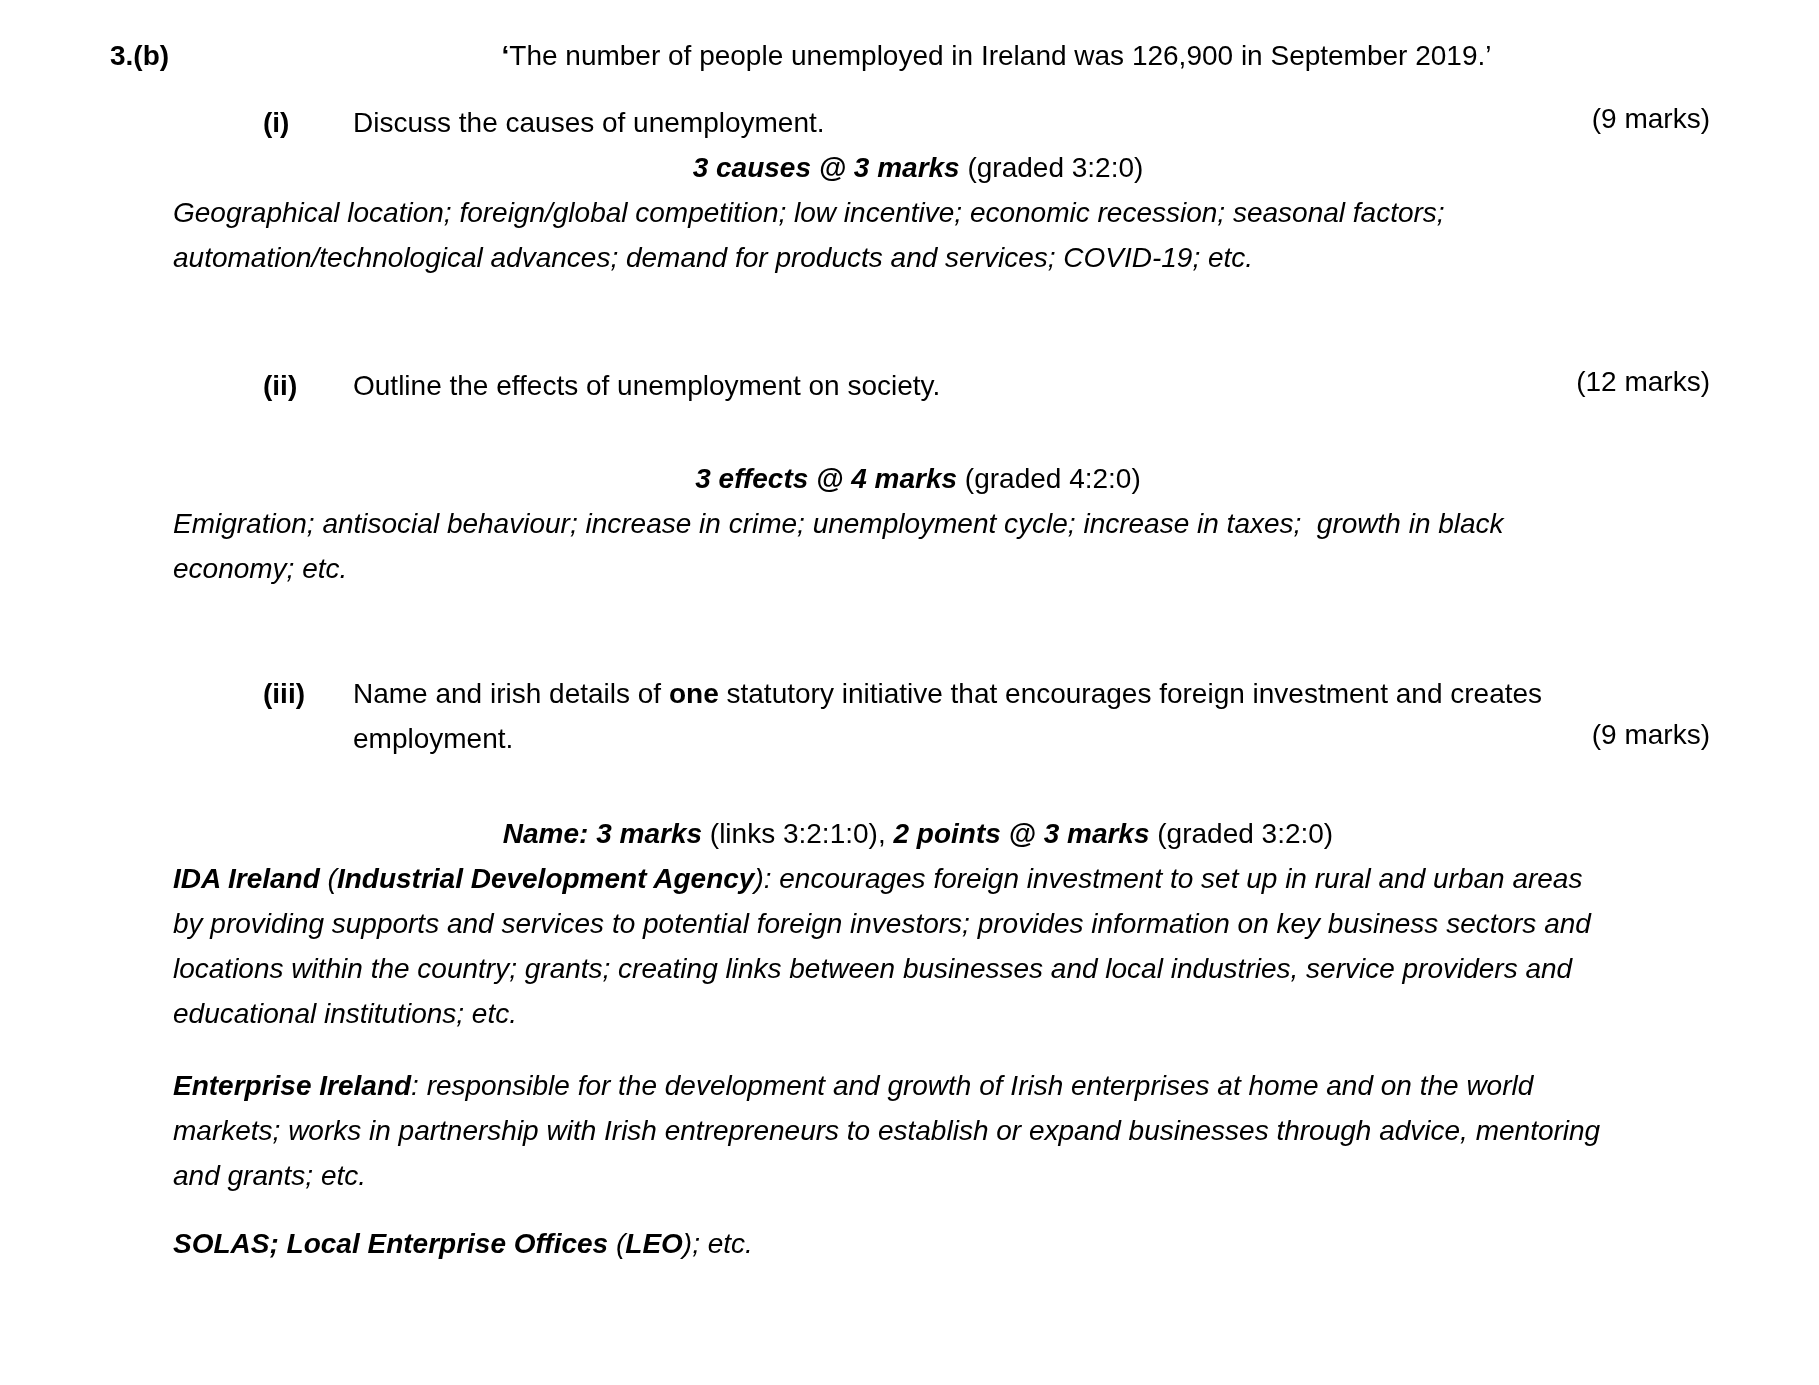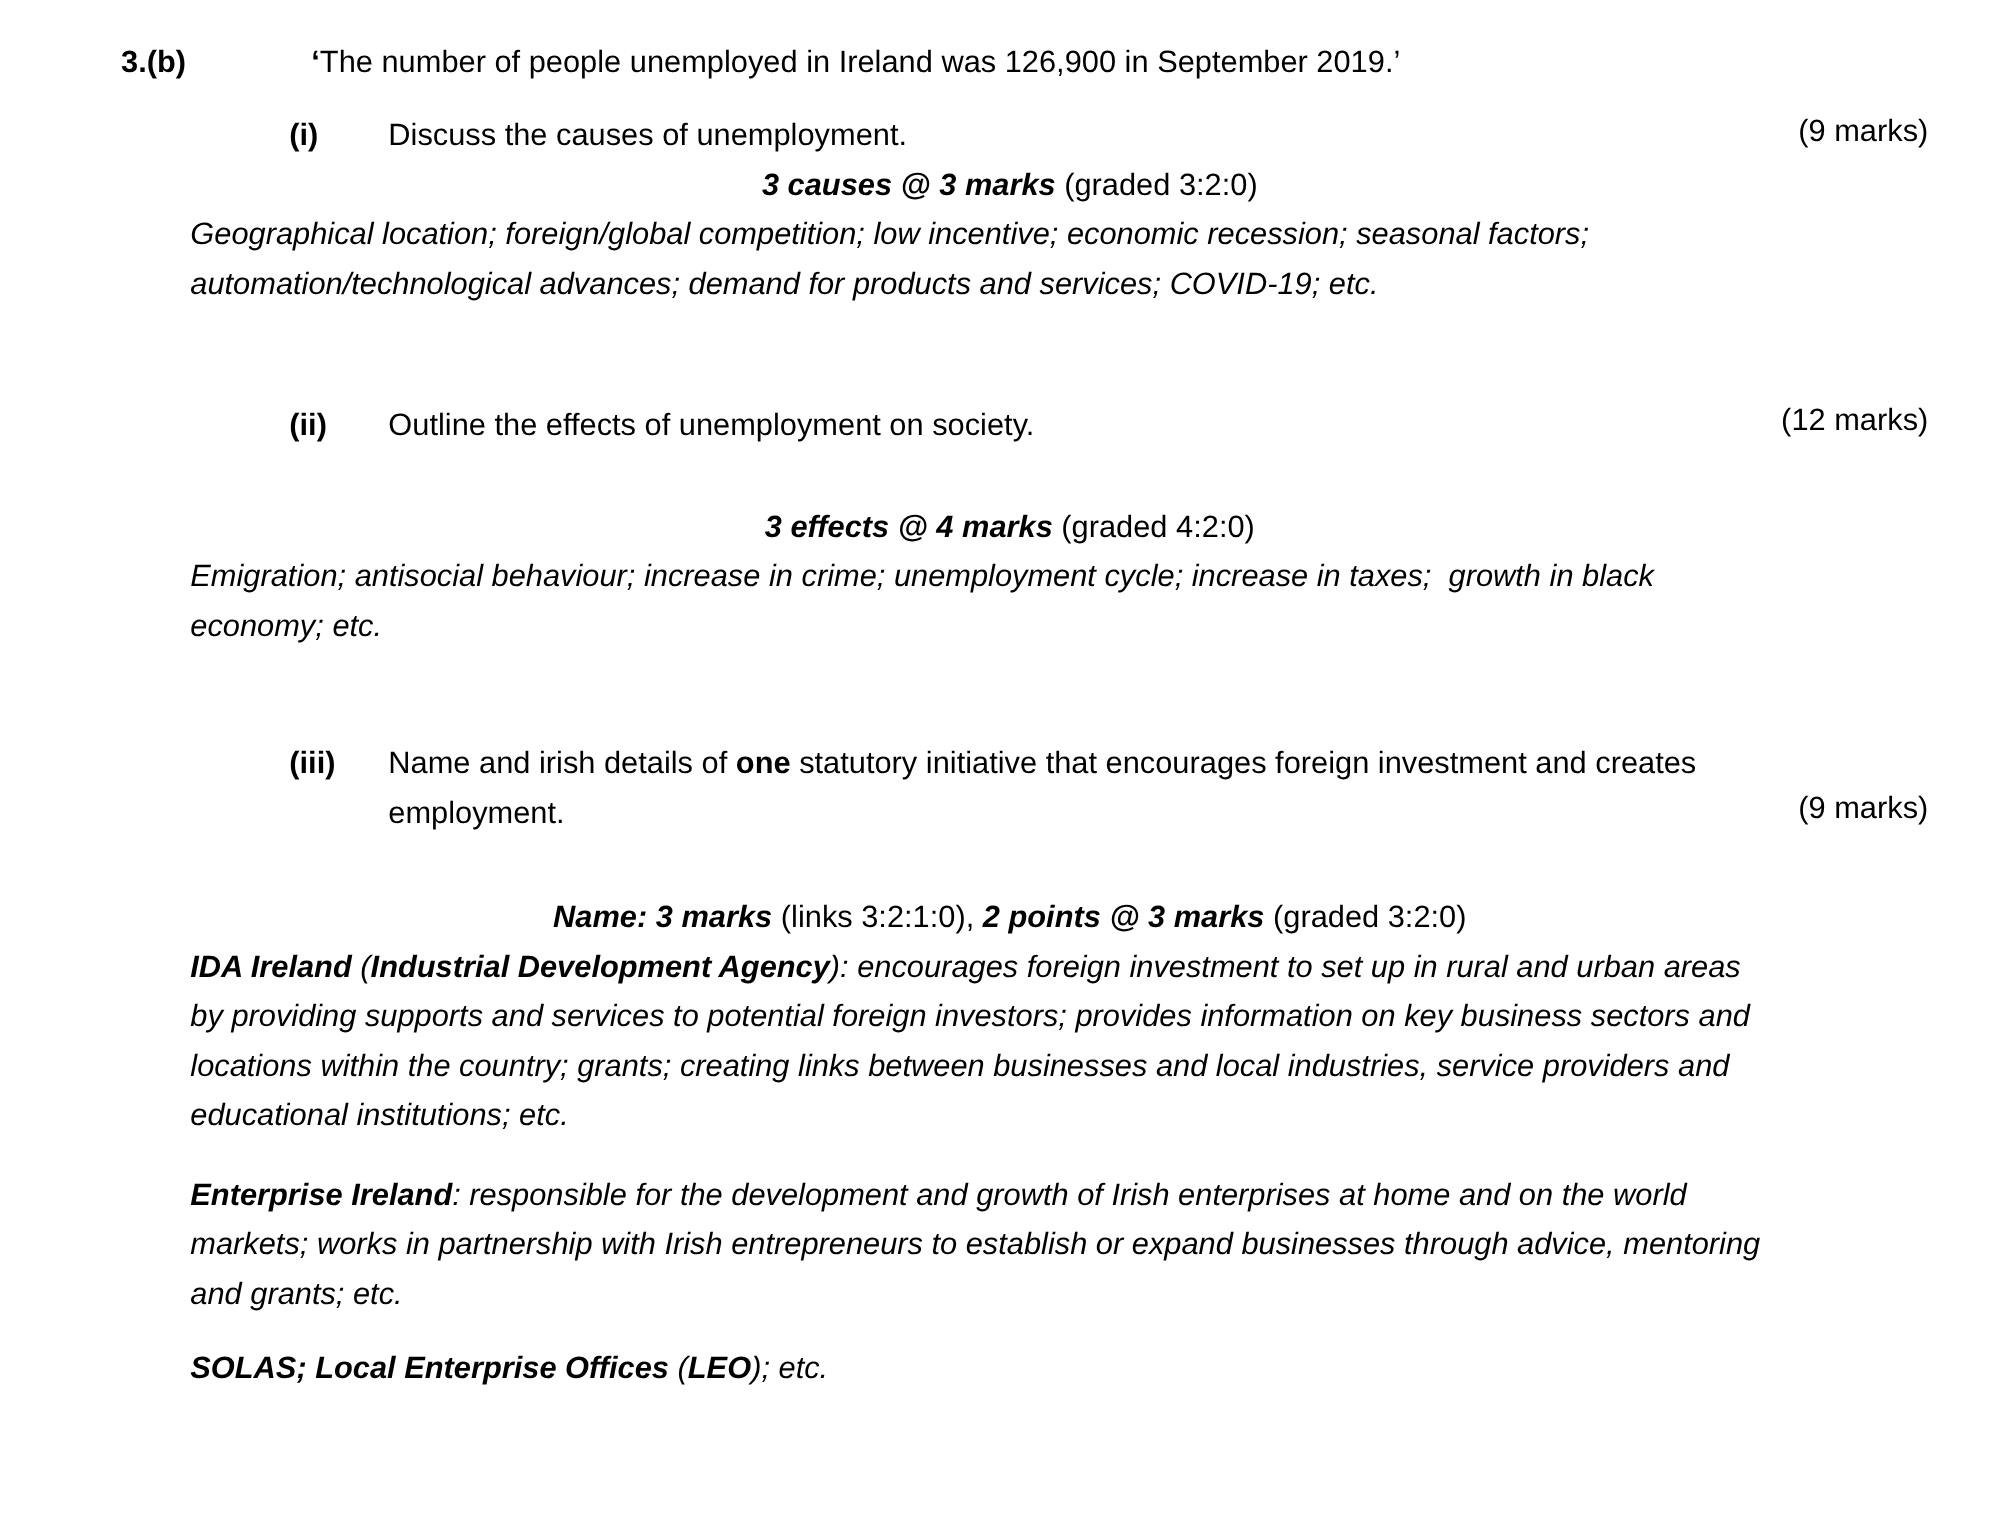--- a/index.html
+++ b/index.html
@@ -6,31 +6,31 @@
   html, body { background: #ffffff; }
   .page {
     position: relative;
     width: 1819px;
     height: 1385px;
     background: #ffffff;
     color: #000000;
     font-family: "Liberation Sans", sans-serif;
     font-size: 28px;
     line-height: 45px;
-    padding: 33px 66px 0 110px;
+    padding: 33px 109px 0 110px;
     overflow: hidden;
   }
   
   .rs-b { font-weight: 700; }
   .rs-i { font-style: italic; }
 
   
   .q-header { display: flex; align-items: flex-start; }
   .q-label { font-weight: 700; width: 173px; flex: none; }
-  .q-quote { flex: 1; }
+  .q-quote { flex: 1; text-align: center; }
 
   .source-line {
     font-style: italic;
     margin-left: 884px;
     margin-top: 4px;
   }
 
   
   .q-row { position: relative; margin-left: 153px; display: flex; align-items: flex-start; }
   .q-row .marker { font-weight: 700; width: 90px; flex: none; }

